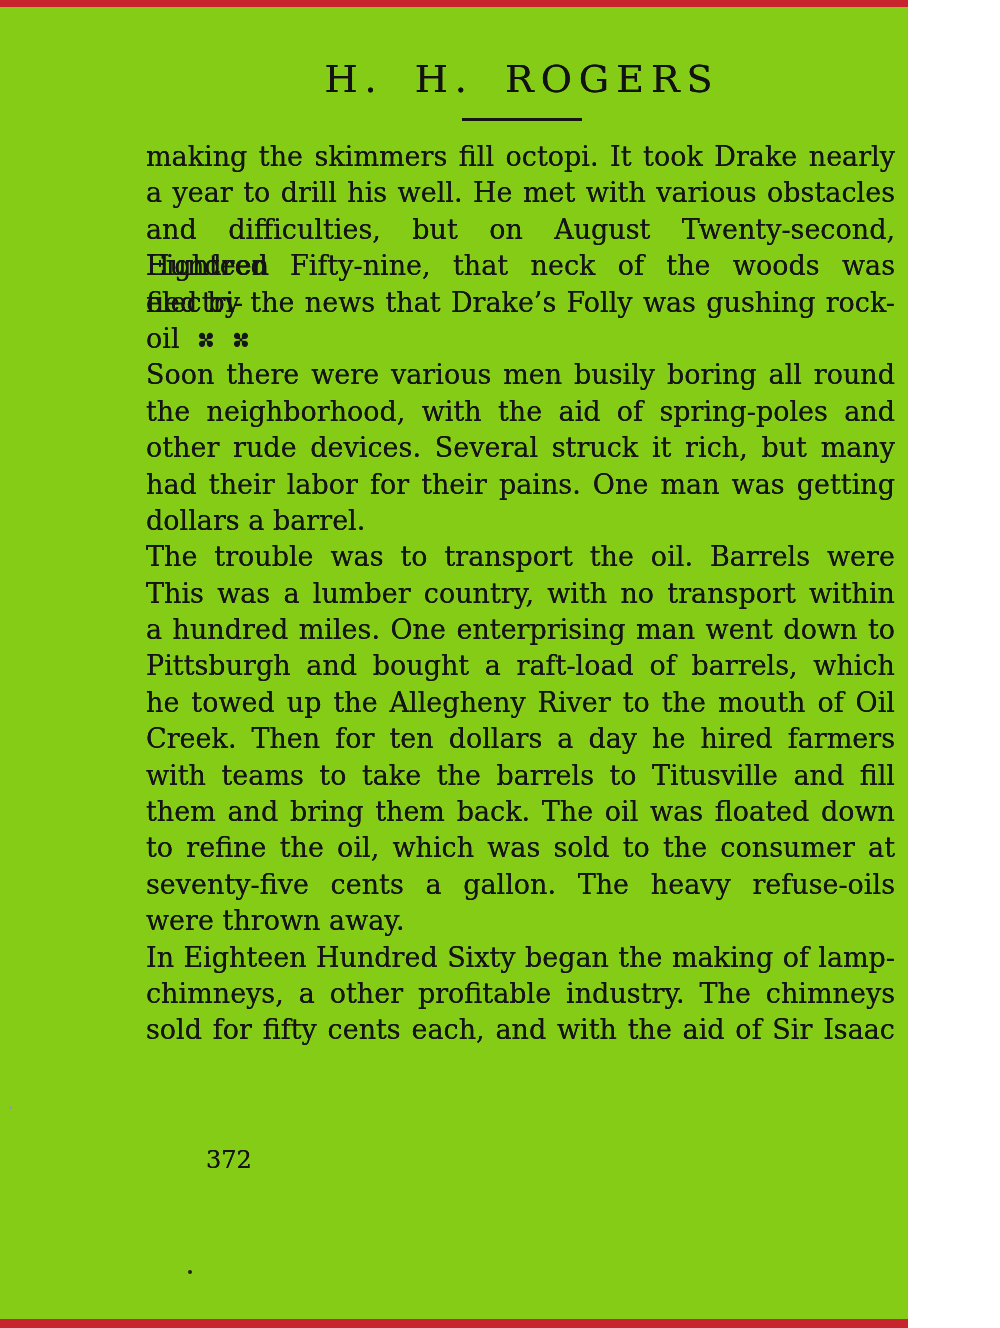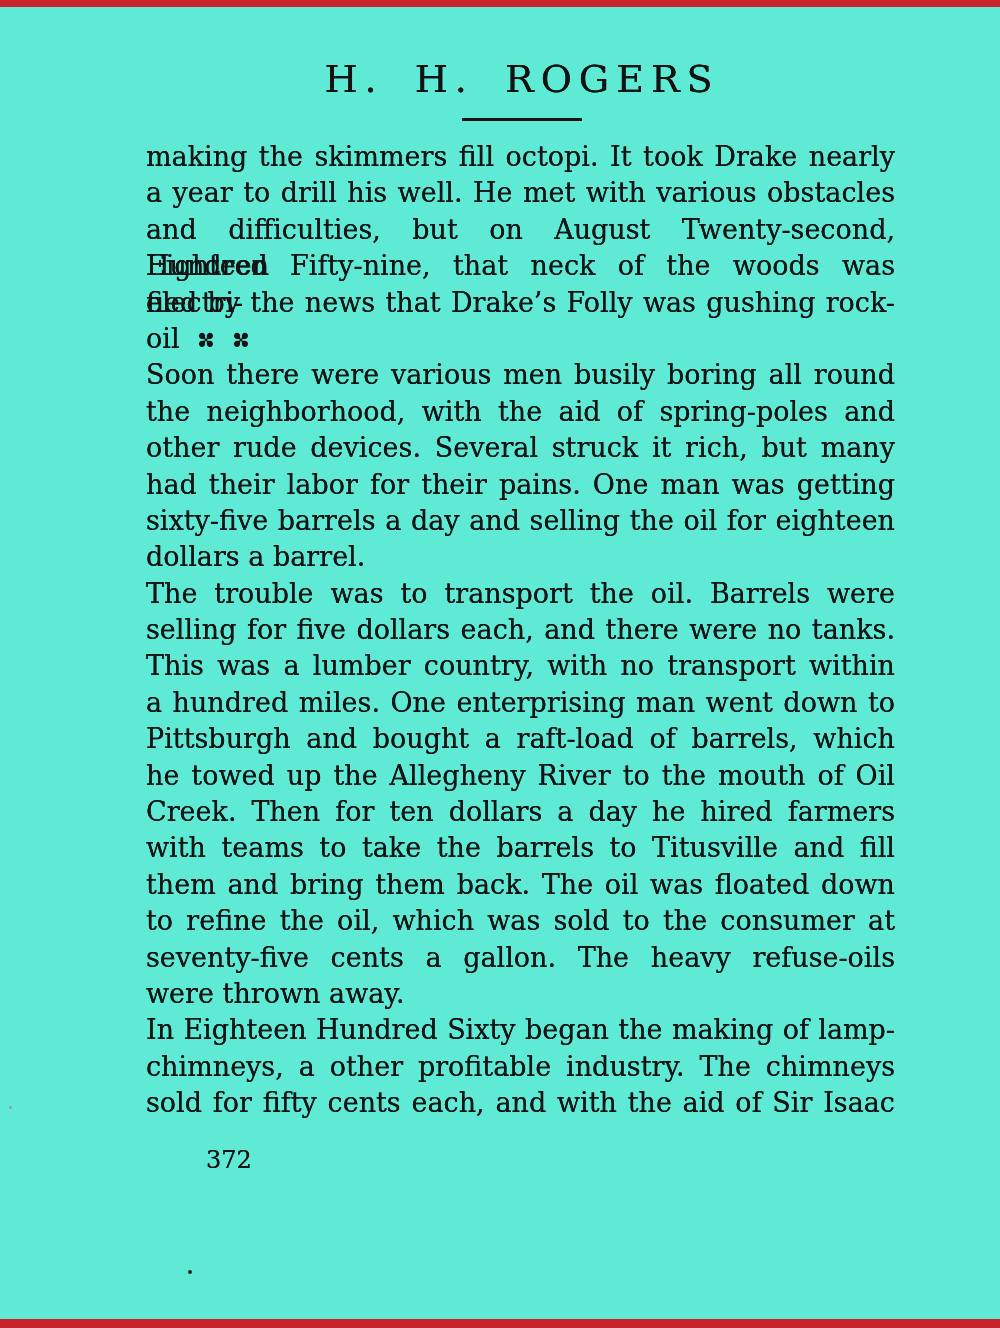--- a/index.html
+++ b/index.html
@@ -3,23 +3,23 @@
 <meta charset="utf-8">
 <title>Book Page</title>
 <style>
   html, body {
     margin: 0;
     padding: 0;
     background: #ffffff;
   }
   .page {
     position: relative;
-    width: 1000px;
+    width: 908px;
     height: 1328px;
-    background: #5eead4;
+    background: #84cc16;
     overflow: hidden;
     font-family: "DejaVu Serif", serif;
     color: #151515;
   }
   .scan-bar {
     position: absolute;
     left: 0;
     width: 100%;
     background: #c8242e;
   }
@@ -110,26 +110,24 @@
         <div class="line just">and difficulties, but on August Twenty-second, Eighteen</div>
         <div class="line just">Hundred Fifty-nine, that neck of the woods was electri-</div>
         <div class="line just">fied by the news that Drake’s Folly was gushing rock-</div>
         <div class="line">oil<span class="fleuron">✤</span><span class="fleuron">✤</span></div>
       </div>
       <div class="paragraph">
         <div class="line just">Soon there were various men busily boring all round</div>
         <div class="line just">the neighborhood, with the aid of spring-poles and</div>
         <div class="line just">other rude devices. Several struck it rich, but many</div>
         <div class="line just">had their labor for their pains. One man was getting</div>
-        <div class="line just">sixty-five barrels a day and selling the oil for eighteen</div>
         <div class="line">dollars a barrel.</div>
       </div>
       <div class="paragraph">
         <div class="line just">The trouble was to transport the oil. Barrels were</div>
-        <div class="line just">selling for five dollars each, and there were no tanks.</div>
         <div class="line just">This was a lumber country, with no transport within</div>
         <div class="line just">a hundred miles. One enterprising man went down to</div>
         <div class="line just">Pittsburgh and bought a raft-load of barrels, which</div>
         <div class="line just">he towed up the Allegheny River to the mouth of Oil</div>
         <div class="line just">Creek. Then for ten dollars a day he hired farmers</div>
         <div class="line just">with teams to take the barrels to Titusville and fill</div>
         <div class="line just">them and bring them back. The oil was floated down</div>
         <div class="line just">to refine the oil, which was sold to the consumer at</div>
         <div class="line just">seventy-five cents a gallon. The heavy refuse-oils</div>
         <div class="line">were thrown away.</div>

